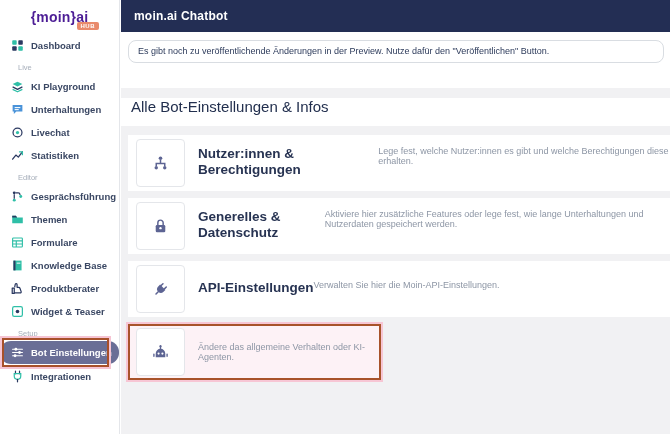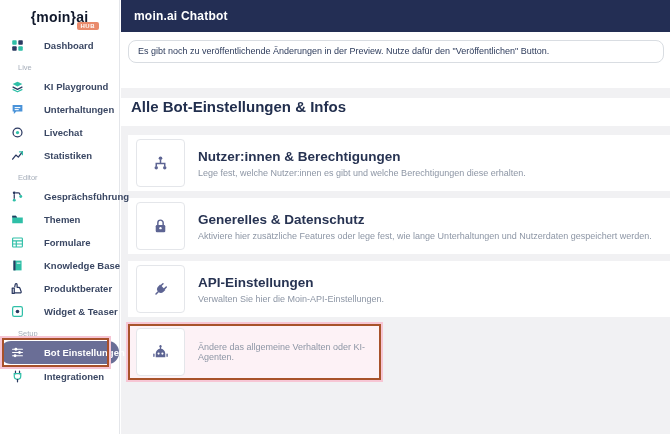--- a/index.html
+++ b/index.html
@@ -7,28 +7,28 @@
     width:670px;height:434px;position:relative;overflow:hidden;
     font-family:"Liberation Sans",sans-serif;background:#ffffff;
     -webkit-font-smoothing:antialiased;
   }
   
   .sidebar{
     position:absolute;left:0;top:0;width:120px;height:434px;
     background:#fff;border-right:1px solid #e4e6ea;box-sizing:border-box;z-index:2;
   }
   .logo-wrap{position:relative;height:34px;display:flex;align-items:center;justify-content:center;}
-  .logo-text{font-size:14px;font-weight:700;color:#0f172a;letter-spacing:.2px;}
+  .logo-text{font-size:14px;font-weight:700;color:#4c1d95;letter-spacing:.2px;}
   .hub-badge{
     position:absolute;right:20px;top:22px;background:#e98a6b;color:#fff;
     font-size:6px;font-weight:700;padding:1px 4px;border-radius:2px;letter-spacing:.5px;
   }
   .section-label{font-size:7.5px;color:#a6aeba;padding-left:10px;margin:7px 8px 3px;line-height:9px;}
   .side-item{
-    display:flex;align-items:center;gap:20px;height:22px;margin-bottom:1px;
+    display:flex;align-items:center;gap:7px;height:22px;margin-bottom:1px;
     padding-left:10px;font-size:9.5px;font-weight:600;color:#3a4763;cursor:pointer;white-space:nowrap;
   }
   .side-item .ic{width:14px;height:14px;flex:0 0 14px;display:flex;align-items:center;justify-content:center;color:#2fbfa7;}
   .side-item .ic svg{width:13px;height:13px;display:block;}
   .ic-blue{color:#4a93d9 !important;}
   .ic-navy{color:#2a3860 !important;}
   .side-item.active{background:#6a6e96;color:#fff;height:23px;position:relative;border-radius:11px;}
   .side-item.active .ic{color:#fff;}
   .annotation-side{
     position:absolute;left:2px;right:10px;top:-3px;bottom:-3px;
@@ -40,32 +40,32 @@
     display:flex;align-items:center;padding-left:13px;box-sizing:border-box;
     color:#fff;font-size:12px;font-weight:700;letter-spacing:.2px;z-index:1;
   }
   
   .content{position:absolute;left:121px;top:32px;width:549px;height:402px;background:#f1f1f3;}
   .content-white{background:#fff;padding:8px 6px 0 7px;height:56px;box-sizing:border-box;}
   .notice{
     border:1px solid #d9dde2;border-radius:8px;background:#fff;
     font-size:9px;color:#2d3b5b;padding:5px 9px;line-height:11px;
   }
-  .heading{font-size:15px;font-weight:700;color:#222f4e;margin:10px 0 0 3px;line-height:18px;}
+  .heading{font-size:15px;font-weight:400;color:#222f4e;margin:10px 0 0 3px;line-height:18px;}
   .cards{padding:9px 0 0 7px;}
   .card{
     display:flex;align-items:center;background:#fff;height:56px;margin-bottom:7px;
     padding-left:8px;box-sizing:border-box;cursor:pointer;
   }
   .icon-box{
     width:47px;height:46px;border:1px solid #e4e6ea;border-radius:4px;background:#fff;
     display:flex;align-items:center;justify-content:center;color:#5d6493;margin-right:13px;flex:0 0 47px;
   }
   .icon-box svg{width:17px;height:17px;display:block;}
-  .card-txt{display:flex;flex-direction:column;justify-content:center;}
+  .card-txt{display:flex;flex-direction:row;justify-content:center;}
   .card-title{font-size:13.5px;font-weight:800;color:#273352;line-height:16px;margin-bottom:3px;}
   .card-desc{font-size:9px;color:#8d96a5;line-height:10px;}
   .card.annotated{
     width:253px;background:#fdf2f6;border:2px solid #a8532a;
     box-shadow:0 0 0 2px #f7c6d4;padding-left:6px;height:56px;
   }
 </style>
 </head>
 <body>
 

